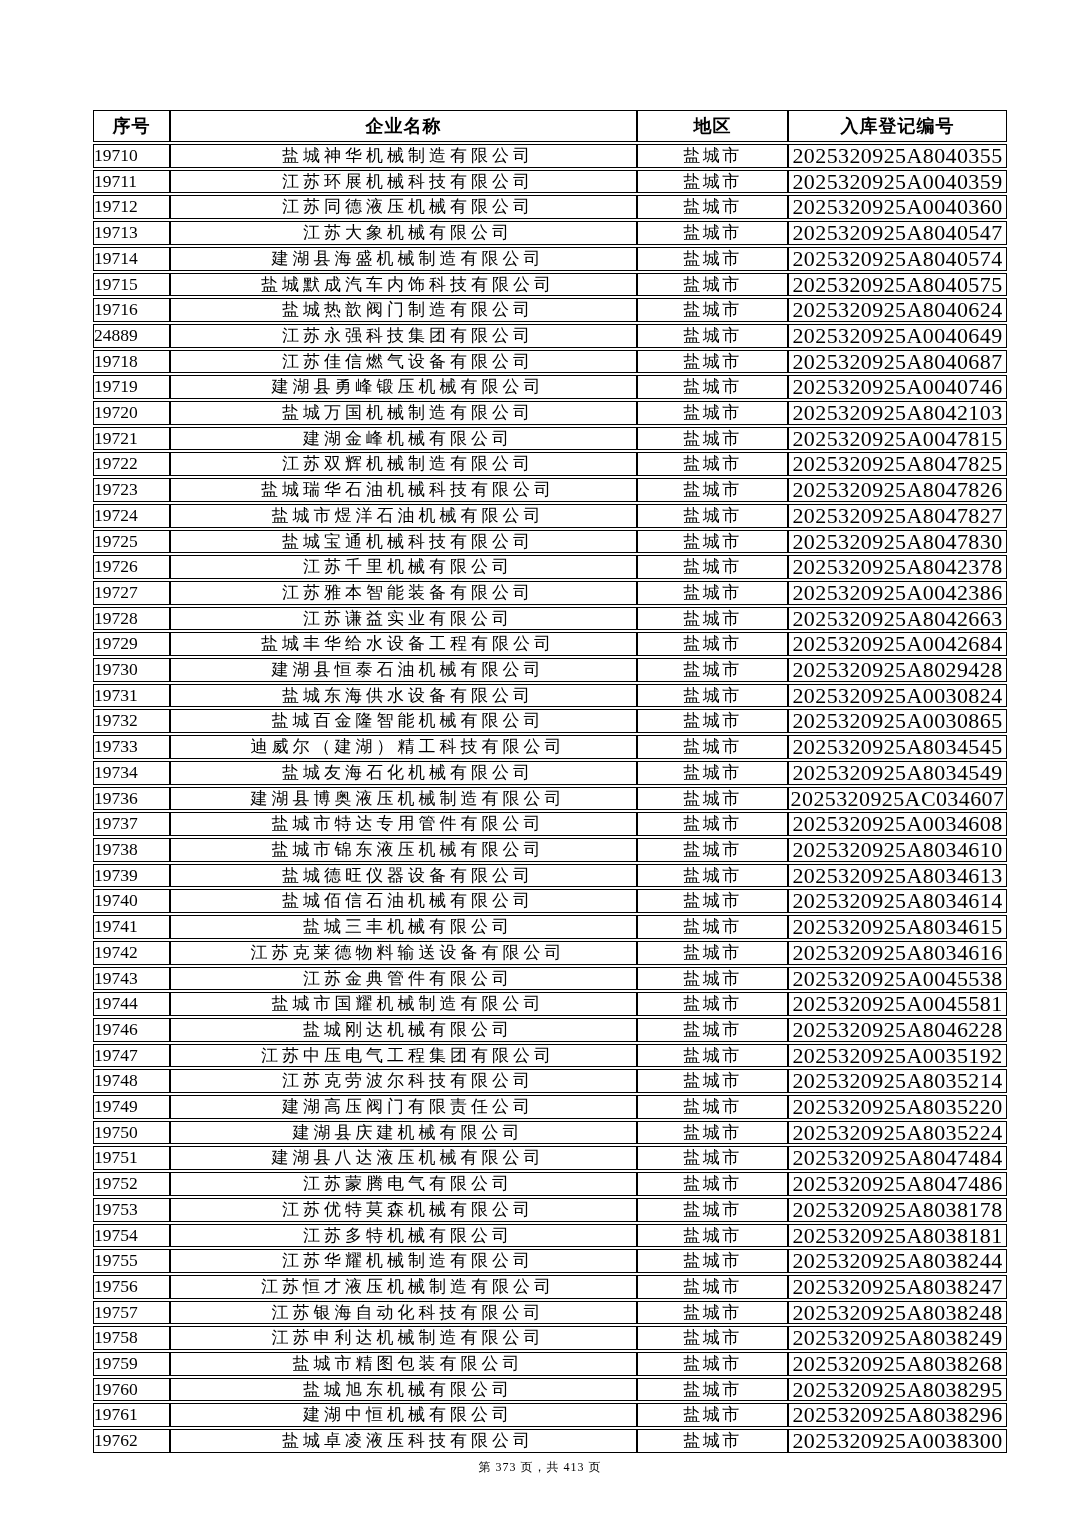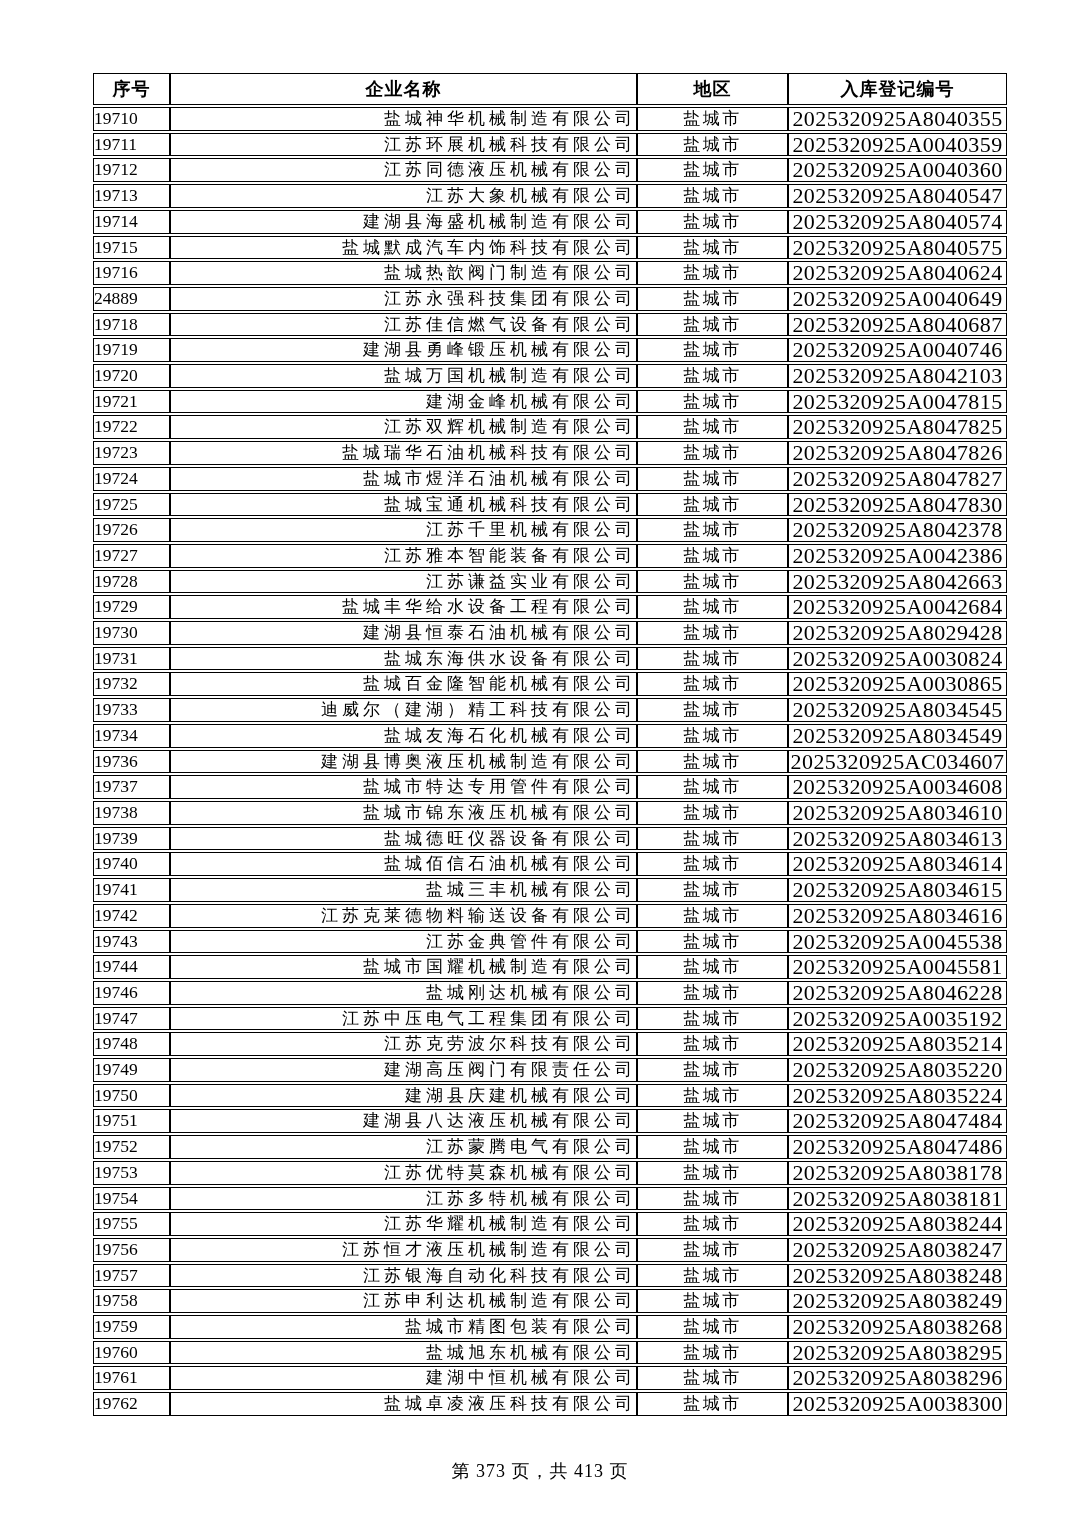--- a/index.html
+++ b/index.html
@@ -14,20 +14,21 @@
   .table-wrap{
     position:absolute;
     left:93px;top:71px;
     width:914px;
   }
   table{
     width:100%;
     border-collapse:separate;
     border-spacing:0 2px;
     table-layout:fixed;
+    margin-top:37px;
   }
   th,td{
     border:1px solid #000;
     overflow:hidden;
     white-space:nowrap;
     padding:0;
     vertical-align:middle;
   }
   th{
     font-size:18px;
@@ -39,39 +40,39 @@
   td{
     height:21.7px;
     font-size:17px;
     line-height:21.7px;
   }
   .cell-serial{
     text-align:left;
     font-size:17.5px;
   }
   .cell-company{
-    text-align:right;
+    text-align:center;
     padding-left:9px;
     letter-spacing:4px;
   }
   .cell-region{
     text-align:center;
     letter-spacing:2.5px;
   }
   .cell-regno{
     text-align:center;
     font-size:22px;
     letter-spacing:0.4px;
   }
   .footer{
     position:absolute;
     left:0;top:1459px;
     width:100%;
     text-align:center;
-    font-size:18px;
+    font-size:12px;
     letter-spacing:1px;
   }
 </style>
 </head>
 <body>
 
 <div class="page">
 
   <div class="table-wrap">
     <table>

